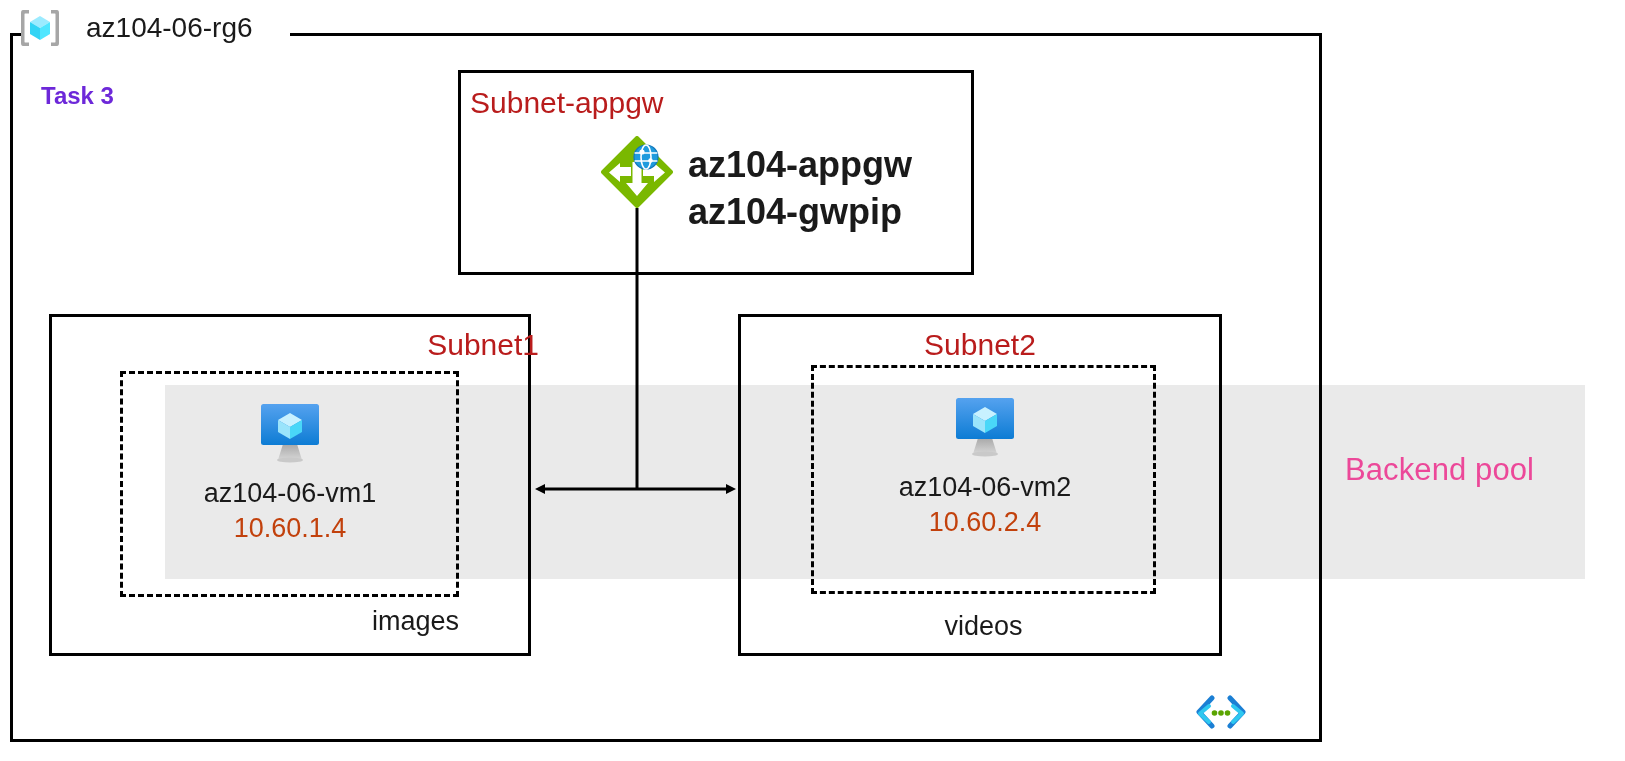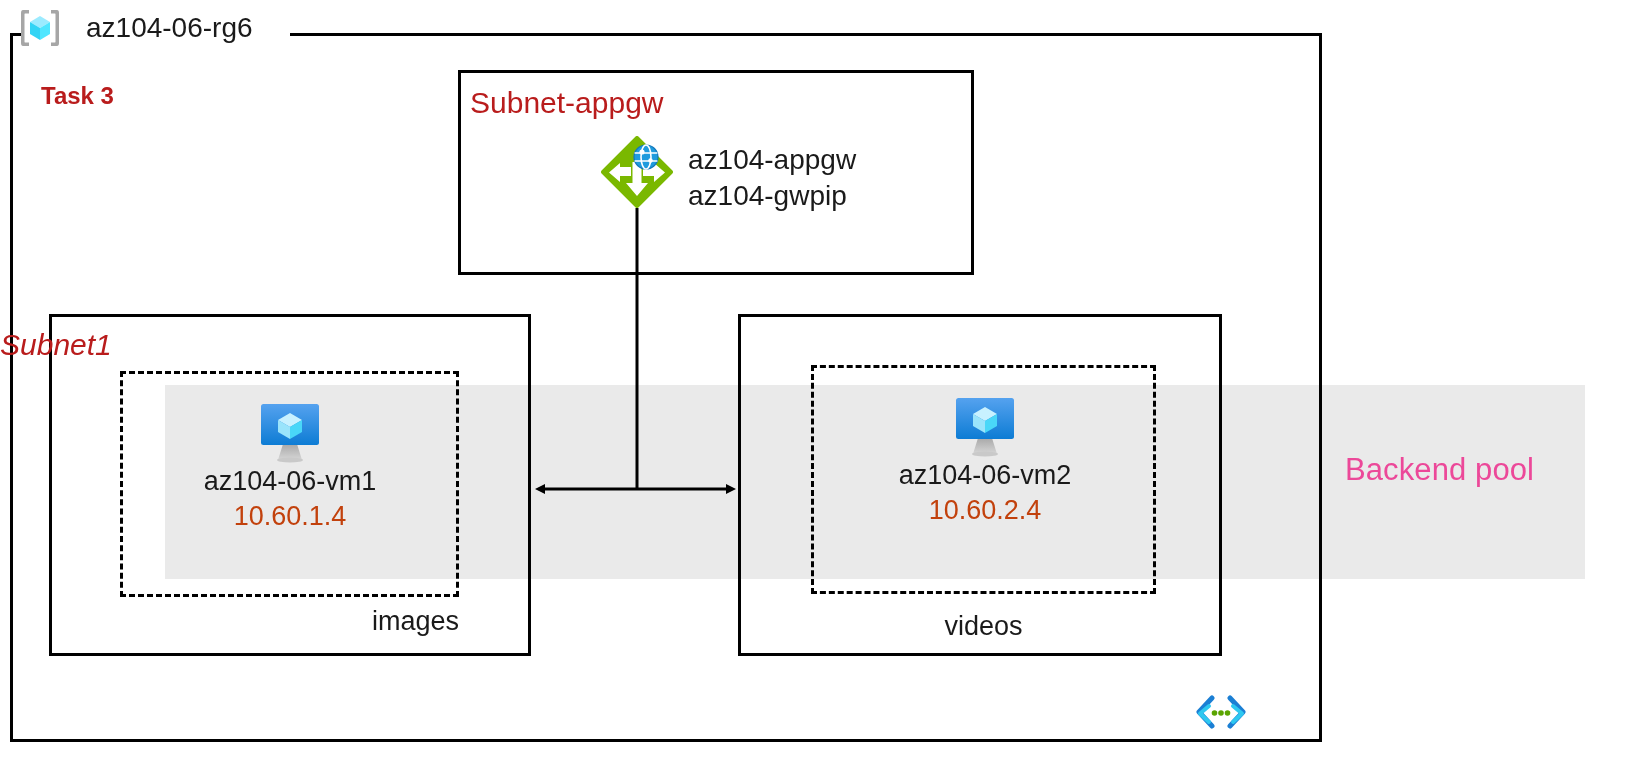--- a/index.html
+++ b/index.html
@@ -83,21 +83,21 @@
     line-height: 1;
   }
 
   
   .task-label {
     position: absolute;
     left: 41px;
     top: 82px;
     font-size: 24px;
     font-weight: bold;
-    color: #b91c1c;
+    color: #6d28d9;
     white-space: nowrap;
     z-index: 5;
   }
 
   
   .subnet-box {
     position: absolute;
     border: 3px solid #000000;
     box-sizing: border-box;
     background: transparent;
@@ -108,21 +108,21 @@
   #subnet2-box      { left: 738px; top: 314px; width: 484px; height: 342px; }
 
   .subnet-title {
     position: absolute;
     font-size: 30px;
     color: #b91c1c;
     white-space: nowrap;
     z-index: 6;
   }
   #subnet-appgw-title { left: 470px; top: 86px; }
-  #subnet1-title      { left: 0px; top: 328px; width: 539px; text-align: left; font-style: italic; }
+  #subnet1-title      { left: 0px; top: 328px; width: 539px; text-align: right; }
   #subnet2-title      { left: 738px; top: 328px; width: 484px; text-align: center; }
 
   
   .dashed-box {
     position: absolute;
     border: 3px dashed #000000;
     box-sizing: border-box;
     background: transparent;
     z-index: 4;
   }
@@ -137,20 +137,21 @@
     align-items: center;
     z-index: 6;
   }
   #vm1-block { left: 165px; top: 398px; width: 250px; }
   #vm2-block { left: 860px; top: 392px; width: 250px; }
   .vm-icon { width: 74px; height: 66px; display: block; }
   .vm-name {
     font-size: 27px;
     color: #1a1a1a;
     white-space: nowrap;
+    margin-top: 12px;
     line-height: 1.28;
   }
   .vm-ip {
     font-size: 27px;
     color: #c2410c;
     white-space: nowrap;
     line-height: 1.28;
   }
 
   
@@ -174,24 +175,25 @@
     gap: 15px;
     z-index: 6;
   }
   .appgw-icon { width: 72px; height: 72px; display: block; flex: none; }
   .appgw-names {
     display: flex;
     flex-direction: column;
     margin-top: 6px;
   }
   .appgw-name {
-    font-size: 28px;
+    font-size: 36px;
     color: #1a1a1a;
     white-space: nowrap;
     line-height: 1.3;
+    font-weight: bold;
   }
 
   
   #connectors {
     position: absolute;
     left: 0;
     top: 0;
     width: 1625px;
     height: 761px;
     z-index: 5;
@@ -294,20 +296,21 @@
         <path d="M25 22 L37 29 L37 41 L25 34 Z" fill="#9ae4fb"></path>
         <path d="M49 22 L49 34 L37 41 L37 29 Z" fill="#49d7f8"></path>
       </svg>
     </span>
     <span class="vm-name">az104-06-vm1</span>
     <span class="vm-ip">10.60.1.4</span>
   </div>
   <div class="content-label" id="images-label">images</div>
 
   <div class="subnet-box" id="subnet2-box"></div>
+  <div class="subnet-title" id="subnet2-title">Subnet2</div>
   <div class="dashed-box" id="vm2-dashed"></div>
   <div class="vm-block" id="vm2-block">
     <span>
       <svg class="vm-icon" viewBox="0 0 74 66" xmlns="http://www.w3.org/2000/svg">
         <defs>
           <linearGradient id="vmScreen2" x1="0" y1="0" x2="0" y2="1">
             <stop offset="0%" stop-color="#55a2ef"></stop>
             <stop offset="100%" stop-color="#0d7cd4"></stop>
           </linearGradient>
           <linearGradient id="vmStand2" x1="0" y1="0" x2="0" y2="1">

